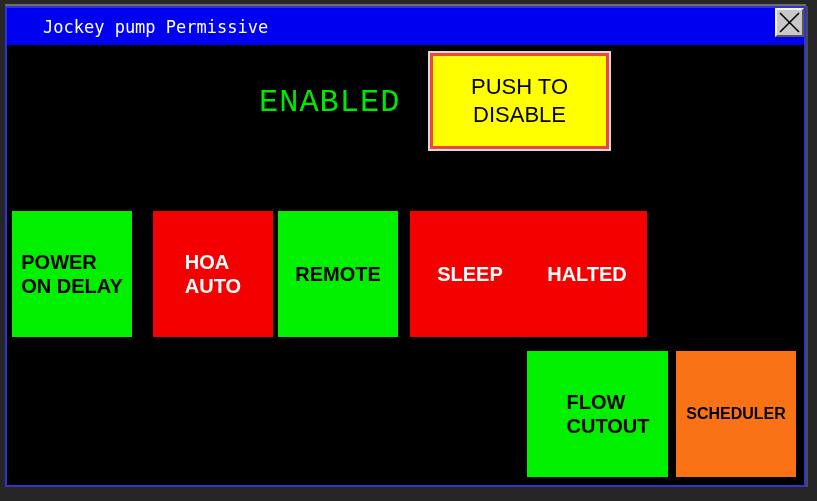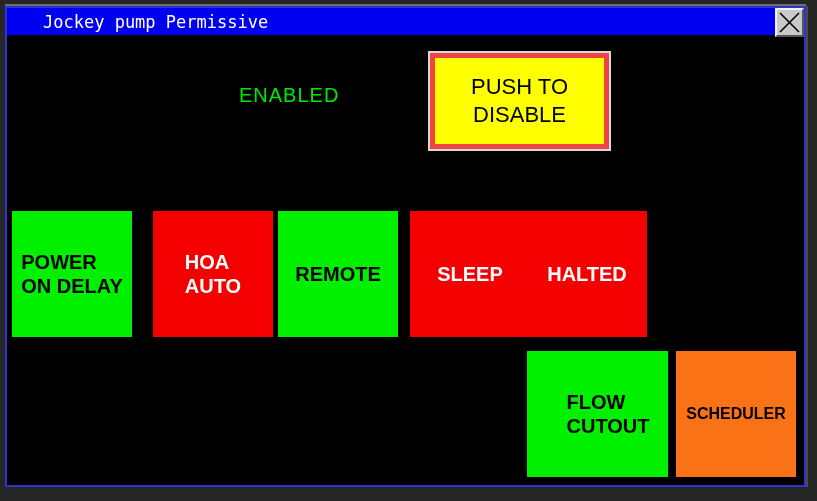--- a/index.html
+++ b/index.html
@@ -8,48 +8,48 @@
     background:#262626;
     font-family:"Liberation Sans",sans-serif;
   }
   .window{
     position:absolute;left:5px;top:6px;width:801px;height:481px;
     box-sizing:border-box;background:#000;
     border:2px solid #3232cc;
     box-shadow:0 -2px 0 0 #6e6e6e, 2px 0 0 0 #4a4a4a;
   }
   .titlebar{
-    position:absolute;left:0;top:0;right:0;height:27px;
+    position:absolute;left:0;top:0;right:0;height:37px;
     display:flex;align-items:center;
   }
   .title-text{
     color:#ffffff;
     font-family:"DejaVu Sans Mono",monospace;
     font-size:17px;
     padding-left:36px;
     white-space:nowrap;
   }
   .close-btn{
     position:absolute;top:0;right:0;width:29px;height:29px;
     box-sizing:border-box;background:#c9c9c9;
     border-top:2px solid #f4f4f4;border-left:2px solid #f4f4f4;
     border-bottom:2px solid #565656;border-right:2px solid #565656;
     display:flex;align-items:center;justify-content:center;
     padding:0;cursor:pointer;
   }
   .close-btn svg{display:block;width:100%;height:100%;}
   .content{position:absolute;left:0;top:29px;right:0;bottom:0;}
   .enabled-text{
-    position:absolute;left:232px;top:47px;
-    font-size:20px;letter-spacing:1px;white-space:nowrap;
+    position:absolute;left:252px;top:47px;
+    font-size:32px;letter-spacing:1px;white-space:nowrap;font-family:Liberation Mono, monospace;
   }
   .push-btn{
     position:absolute;left:423px;top:16px;width:179px;height:96px;
     box-sizing:border-box;
-    border:5px solid #ef4444;
+    border:3px solid #ef4444;
     outline:2px solid #d9d9d9;
     display:flex;align-items:center;justify-content:center;text-align:center;
     font-family:"Liberation Sans",sans-serif;
     font-size:22px;line-height:28px;color:#000;
     white-space:pre-line;cursor:pointer;padding:8px;
   }
   .indicator{
     position:absolute;width:120px;height:126px;
     display:flex;align-items:center;justify-content:center;
   }

